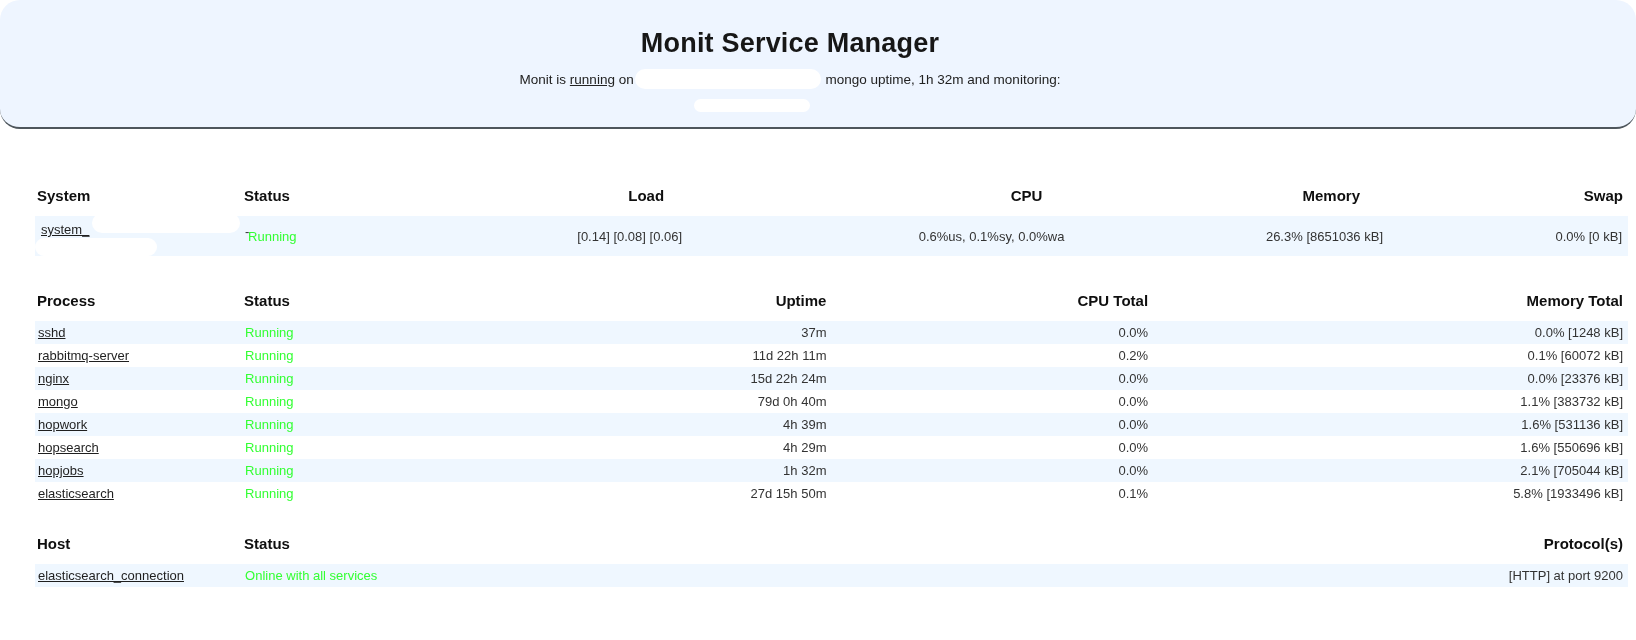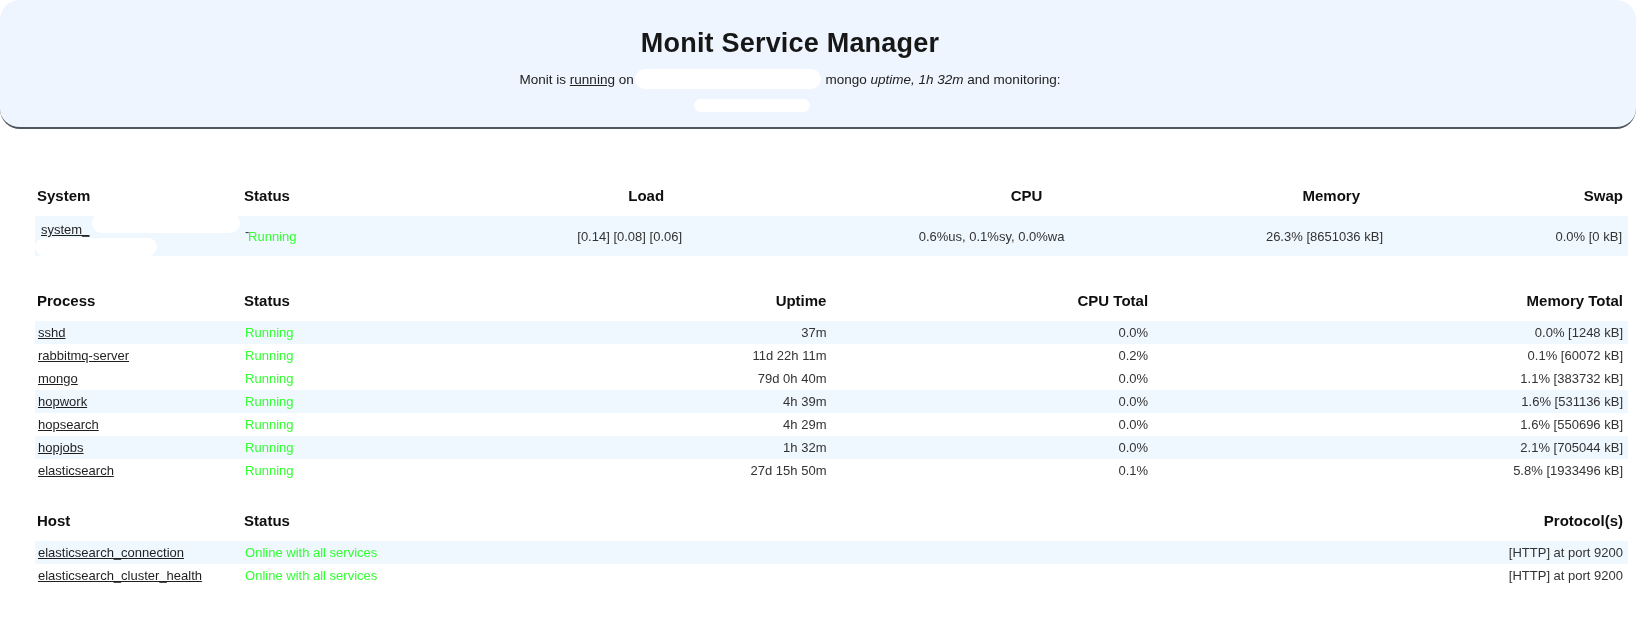--- a/index.html
+++ b/index.html
@@ -23,21 +23,21 @@
   .page-title {
     margin: 0; padding-top: 28px;
     font-size: 27px; font-weight: bold; color: #171717;
     letter-spacing: 0.2px;
   }
   .status-line {
     margin-top: 13px;
     font-size: 13.5px; color: #222;
   }
   .status-line a { color: #222; }
-  .italic { font-style: italic; }
+  .italic { }
   .redact {
     display: inline-block;
     background: #ffffff;
     border-radius: 10px;
   }
   .redact-host { width: 186px; height: 20px; vertical-align: middle; margin: -5px 1px -3px 1px; }
   .redact-host-2 {
     position: absolute; left: 694px; top: 99px;
     width: 116px; height: 13px; border-radius: 7px;
   }
@@ -164,20 +164,27 @@
         <td class="num pr-cput">0.0%</td>
         <td class="num pr-edge">0.0% [1248 kB]</td>
       </tr>
       <tr>
         <td><a href="#">rabbitmq-server</a></td>
         <td class="ok">Running</td>
         <td class="num pr-edge">11d 22h 11m</td>
         <td class="num pr-cput">0.2%</td>
         <td class="num pr-edge">0.1% [60072 kB]</td>
       </tr>
+      <tr class="stripe">
+        <td><a href="#">nginx</a></td>
+        <td class="ok">Running</td>
+        <td class="num pr-edge">15d 22h 24m</td>
+        <td class="num pr-cput">0.0%</td>
+        <td class="num pr-edge">0.0% [23376 kB]</td>
+      </tr>
       <tr>
         <td><a href="#">mongo</a></td>
         <td class="ok">Running</td>
         <td class="num pr-edge">79d 0h 40m</td>
         <td class="num pr-cput">0.0%</td>
         <td class="num pr-edge">1.1% [383732 kB]</td>
       </tr>
       <tr class="stripe">
         <td><a href="#">hopwork</a></td>
         <td class="ok">Running</td>
@@ -221,21 +228,16 @@
         <th>Status</th>
         <th class="num pr-edge">Protocol(s)</th>
       </tr>
     </thead>
     <tbody>
       <tr class="stripe">
         <td><a href="#">elasticsearch_connection</a></td>
         <td class="ok">Online with all services</td>
         <td class="num pr-edge">[HTTP] at port 9200</td>
       </tr>
-      <tr>
-        <td><a href="#">elasticsearch_cluster_health</a></td>
-        <td class="ok">Online with all services</td>
-        <td class="num pr-edge">[HTTP] at port 9200</td>
-      </tr>
     </tbody>
   </table>
 
 </div>
 
 </body></html>

